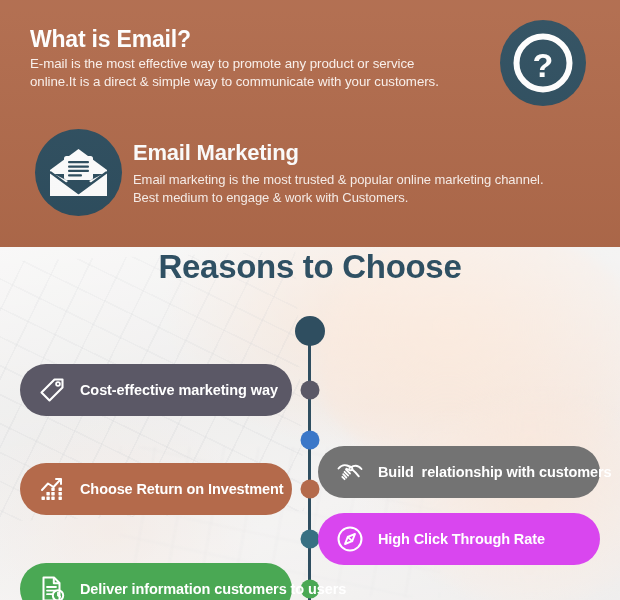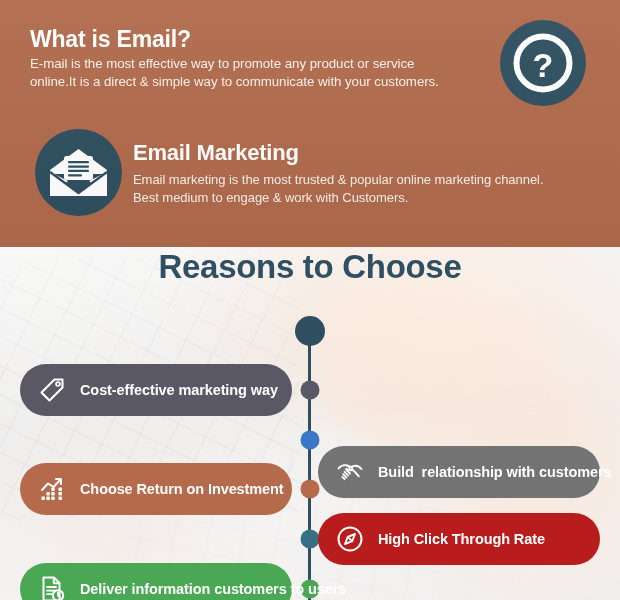--- a/index.html
+++ b/index.html
@@ -244,21 +244,21 @@
     font-weight: bold;
     white-space: pre;
     letter-spacing: -0.1px;
     line-height: 1;
   }
 
   
   #pill-cost    { left: 20px;  top: 364px; width: 272px; background: #5b5866; }
   #pill-build   { left: 318px; top: 414px; width: 282px; background: #737373; margin-top: 32px; }
   #pill-roi     { left: 20px;  top: 463px; width: 272px; background: #b46a4b; }
-  #pill-ctr     { left: 318px; top: 513px; width: 282px; background: #b91c1c; text-align: center; }
+  #pill-ctr     { left: 318px; top: 513px; width: 282px; background: #d946ef; text-align: center; }
   #pill-deliver { left: 20px;  top: 563px; width: 272px; background: #4aa854; }
 </style>
 </head>
 <body>
 
 <div id="infographic">
 
   <div class="header-band">
 
     <div class="hdr-block-1">

